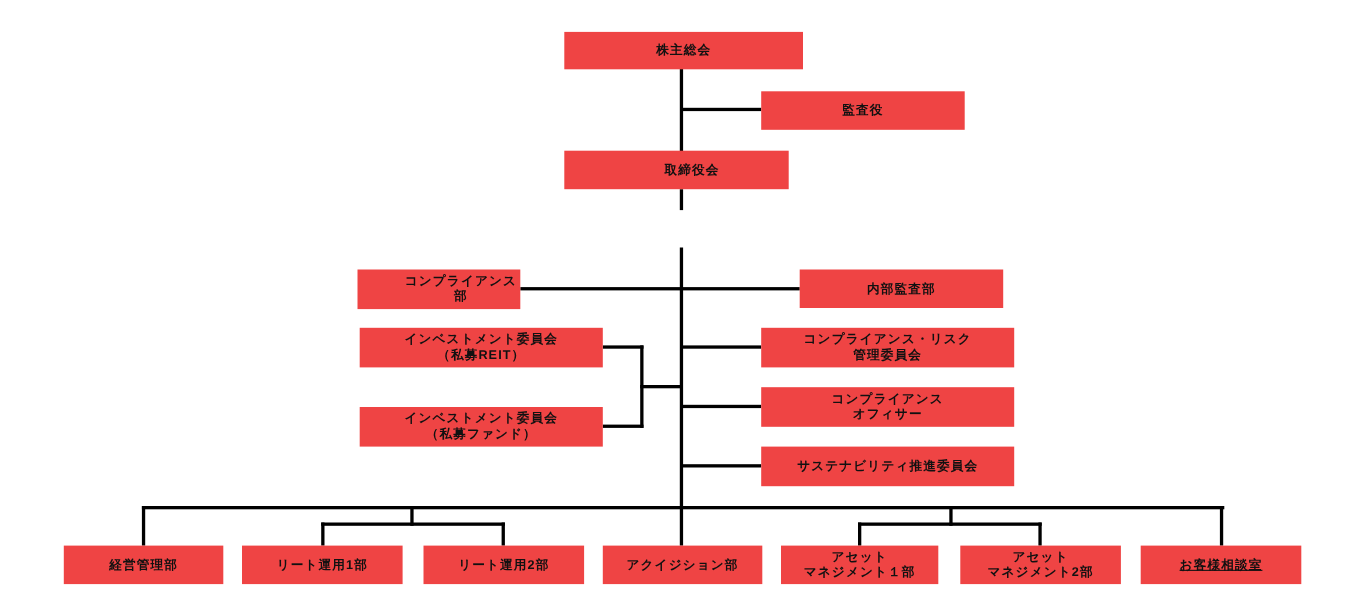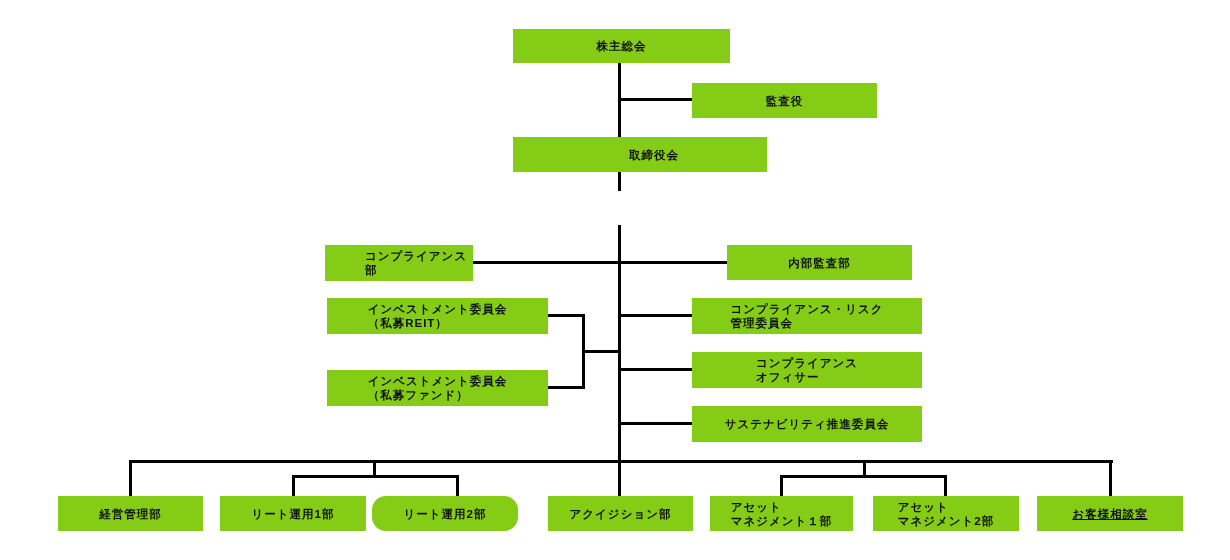--- a/index.html
+++ b/index.html
@@ -10,29 +10,30 @@
   }
   .canvas {
     position: relative;
     width: 1230px;
     height: 560px;
     background: #ffffff;
     overflow: hidden;
   }
   .node {
     position: absolute;
-    background: #84cc16;
+    background: #ef4444;
     color: #111111;
     font-weight: bold;
     font-size: 11.5px;
     line-height: 14px;
     letter-spacing: 1px;
     display: flex;
     align-items: center;
     justify-content: center;
+    text-align: center;
     white-space: pre-line;
     box-sizing: border-box;
   }
   .line {
     position: absolute;
     background: #000000;
   }
 </style>
 </head>
 <body>
@@ -66,39 +67,39 @@
   <div class="line" style="left:292px; top:475px; width:3px;  height:21px;"></div>
   <div class="line" style="left:456px; top:475px; width:3px;  height:21px;"></div>
 
   <div class="line" style="left:863px; top:460px; width:3px;  height:18px;"></div>
   <div class="line" style="left:780px; top:475px; width:167px; height:3px;"></div>
   <div class="line" style="left:780px; top:475px; width:3px;  height:21px;"></div>
   <div class="line" style="left:944px; top:475px; width:3px;  height:21px;"></div>
 
   <div class="node" style="left:513px; top:29px;  width:217px; height:34px;">株主総会</div>
   <div class="node" style="left:692px; top:83px;  width:185px; height:35px;">監査役</div>
-  <div class="node" style="left:513px; top:137px; width:254px; height:35px;padding-left:28px;">取締役会</div>
+  <div class="node" style="left:513px; top:137px; width:204px; height:35px;padding-left:28px;">取締役会</div>
 
   <div class="node" style="left:325px; top:245px; width:148px; height:36px;padding-left:40px;">コンプライアンス部</div>
   <div class="node" style="left:727px; top:245px; width:185px; height:35px;">内部監査部</div>
 
   <div class="node" style="left:327px; top:298px; width:221px; height:36px;">インベストメント委員会
 （私募REIT）</div>
   <div class="node" style="left:327px; top:370px; width:221px; height:36px;">インベストメント委員会
 （私募ファンド）</div>
 
   <div class="node" style="left:692px; top:298px; width:230px; height:36px;">コンプライアンス・リスク
 管理委員会</div>
   <div class="node" style="left:692px; top:352px; width:230px; height:36px;">コンプライアンス
 オフィサー</div>
   <div class="node" style="left:692px; top:406px; width:230px; height:36px;">サステナビリティ推進委員会</div>
 
   <div class="node" style="left:58px;   top:496px; width:145px; height:35px;">経営管理部</div>
   <div class="node" style="left:220px;  top:496px; width:146px; height:35px;">リート運用1部</div>
-  <div class="node" style="left:372px;  top:496px; width:146px; height:35px;border-radius:14px;">リート運用2部</div>
+  <div class="node" style="left:385px;  top:496px; width:146px; height:35px;">リート運用2部</div>
   <div class="node" style="left:548px;  top:496px; width:145px; height:35px;">アクイジション部</div>
   <div class="node" style="left:710px;  top:496px; width:143px; height:35px;">アセット
 マネジメント１部</div>
   <div class="node" style="left:873px;  top:496px; width:146px; height:35px;">アセット
 マネジメント2部</div>
   <div class="node" style="left:1037px; top:496px; width:146px; height:35px;text-decoration:underline;">お客様相談室</div>
 
 </div>
 
 </body></html>

